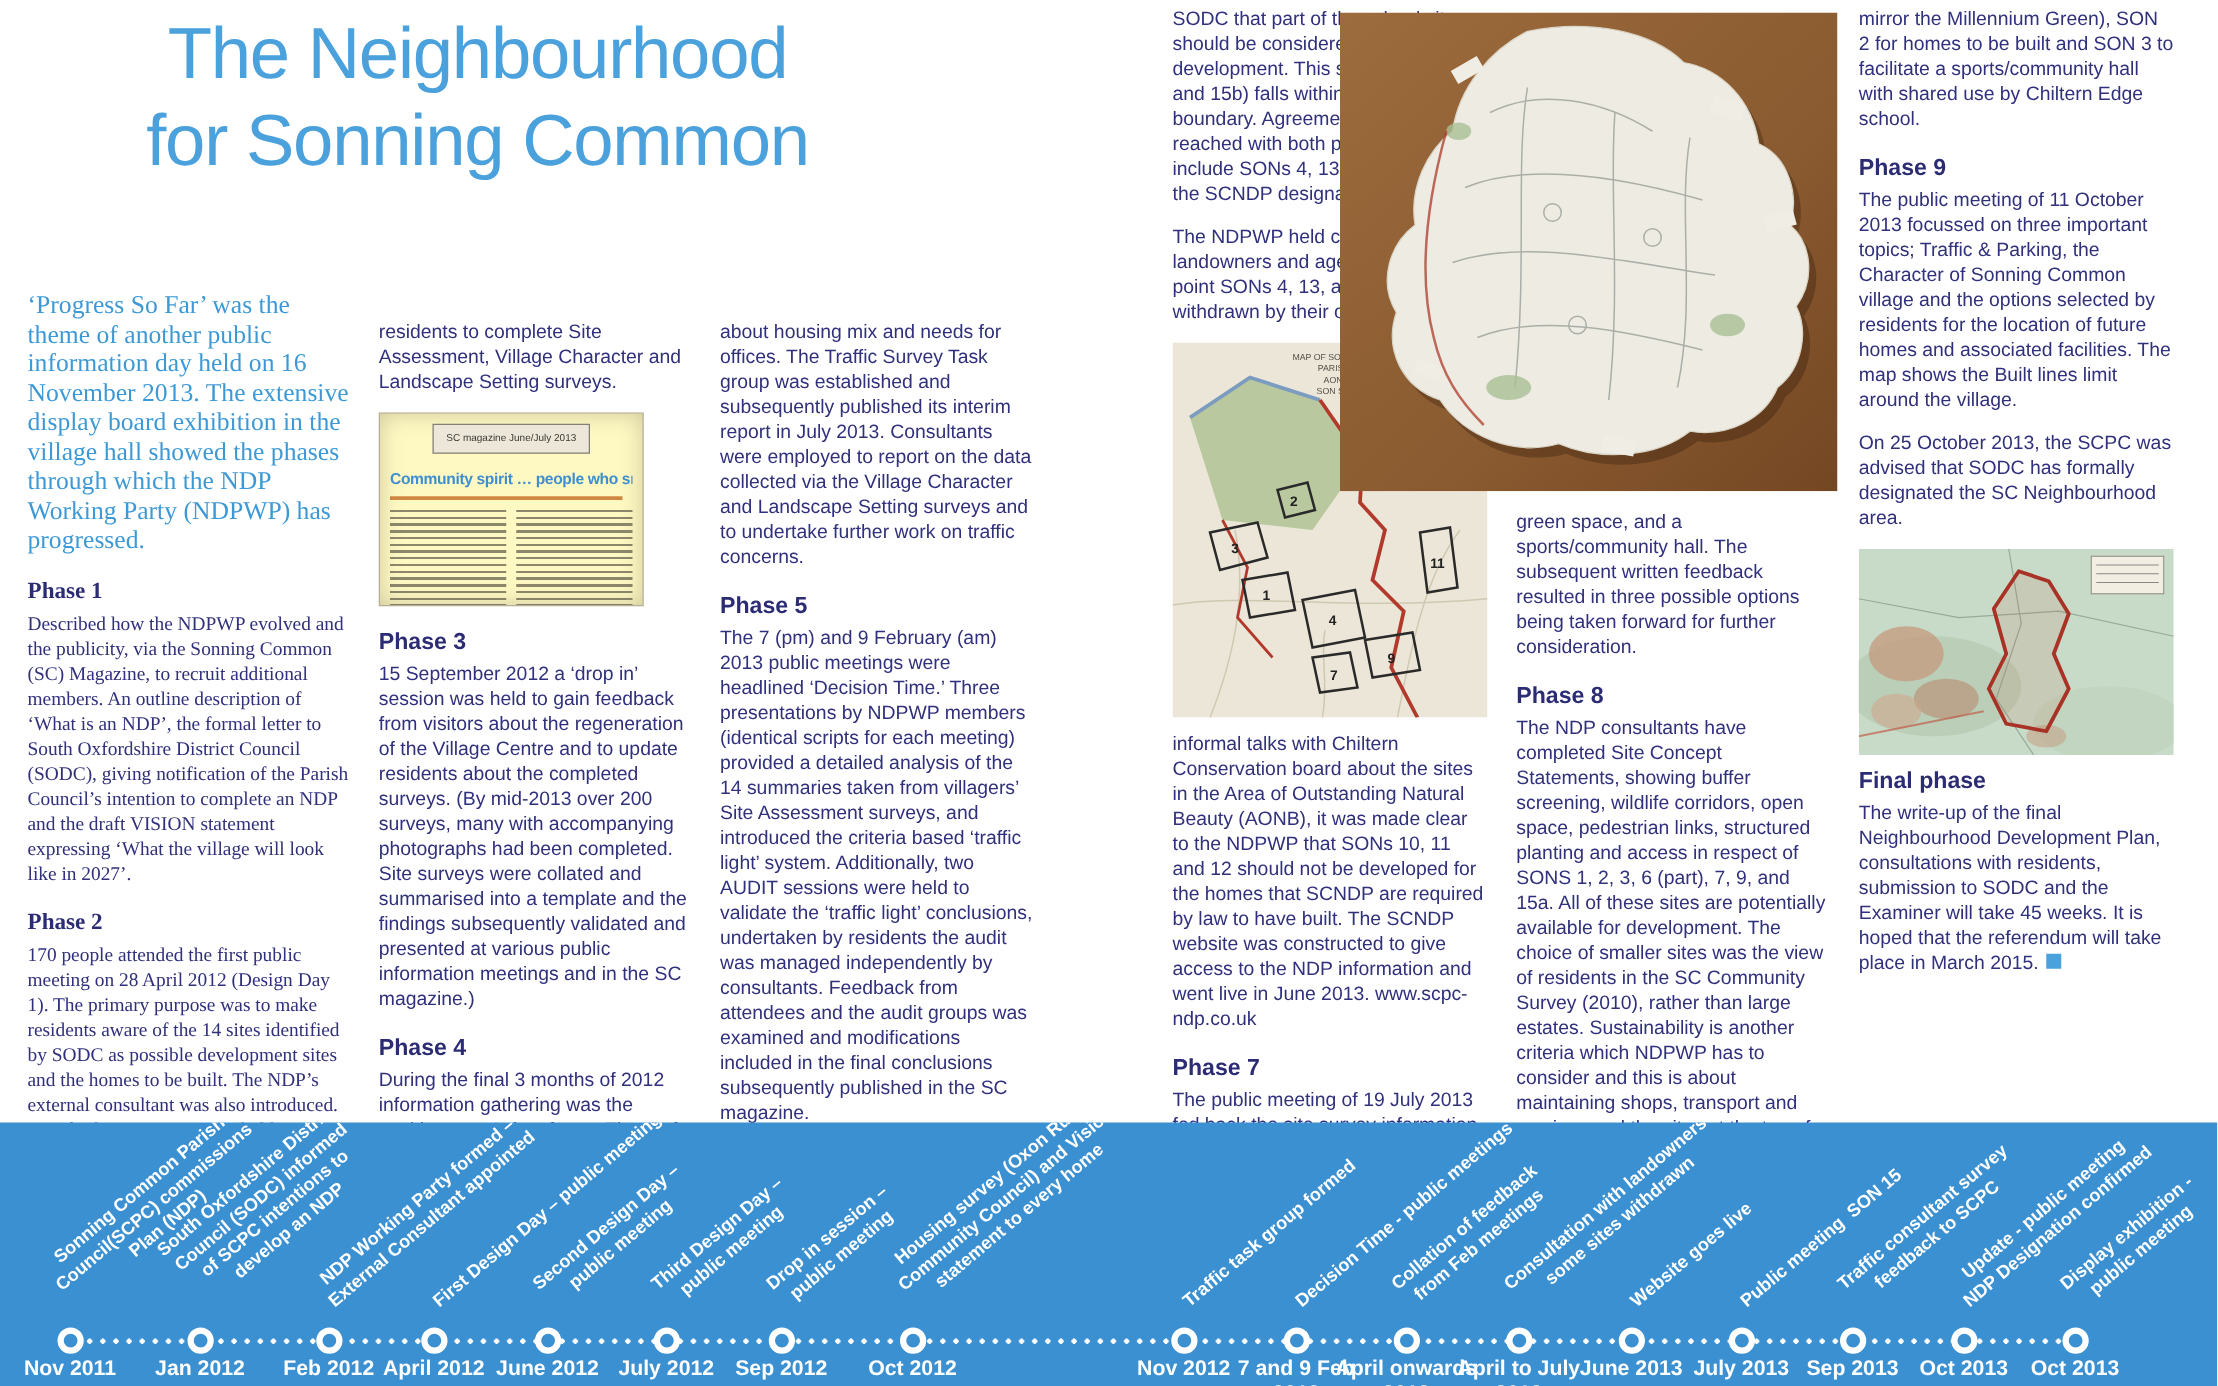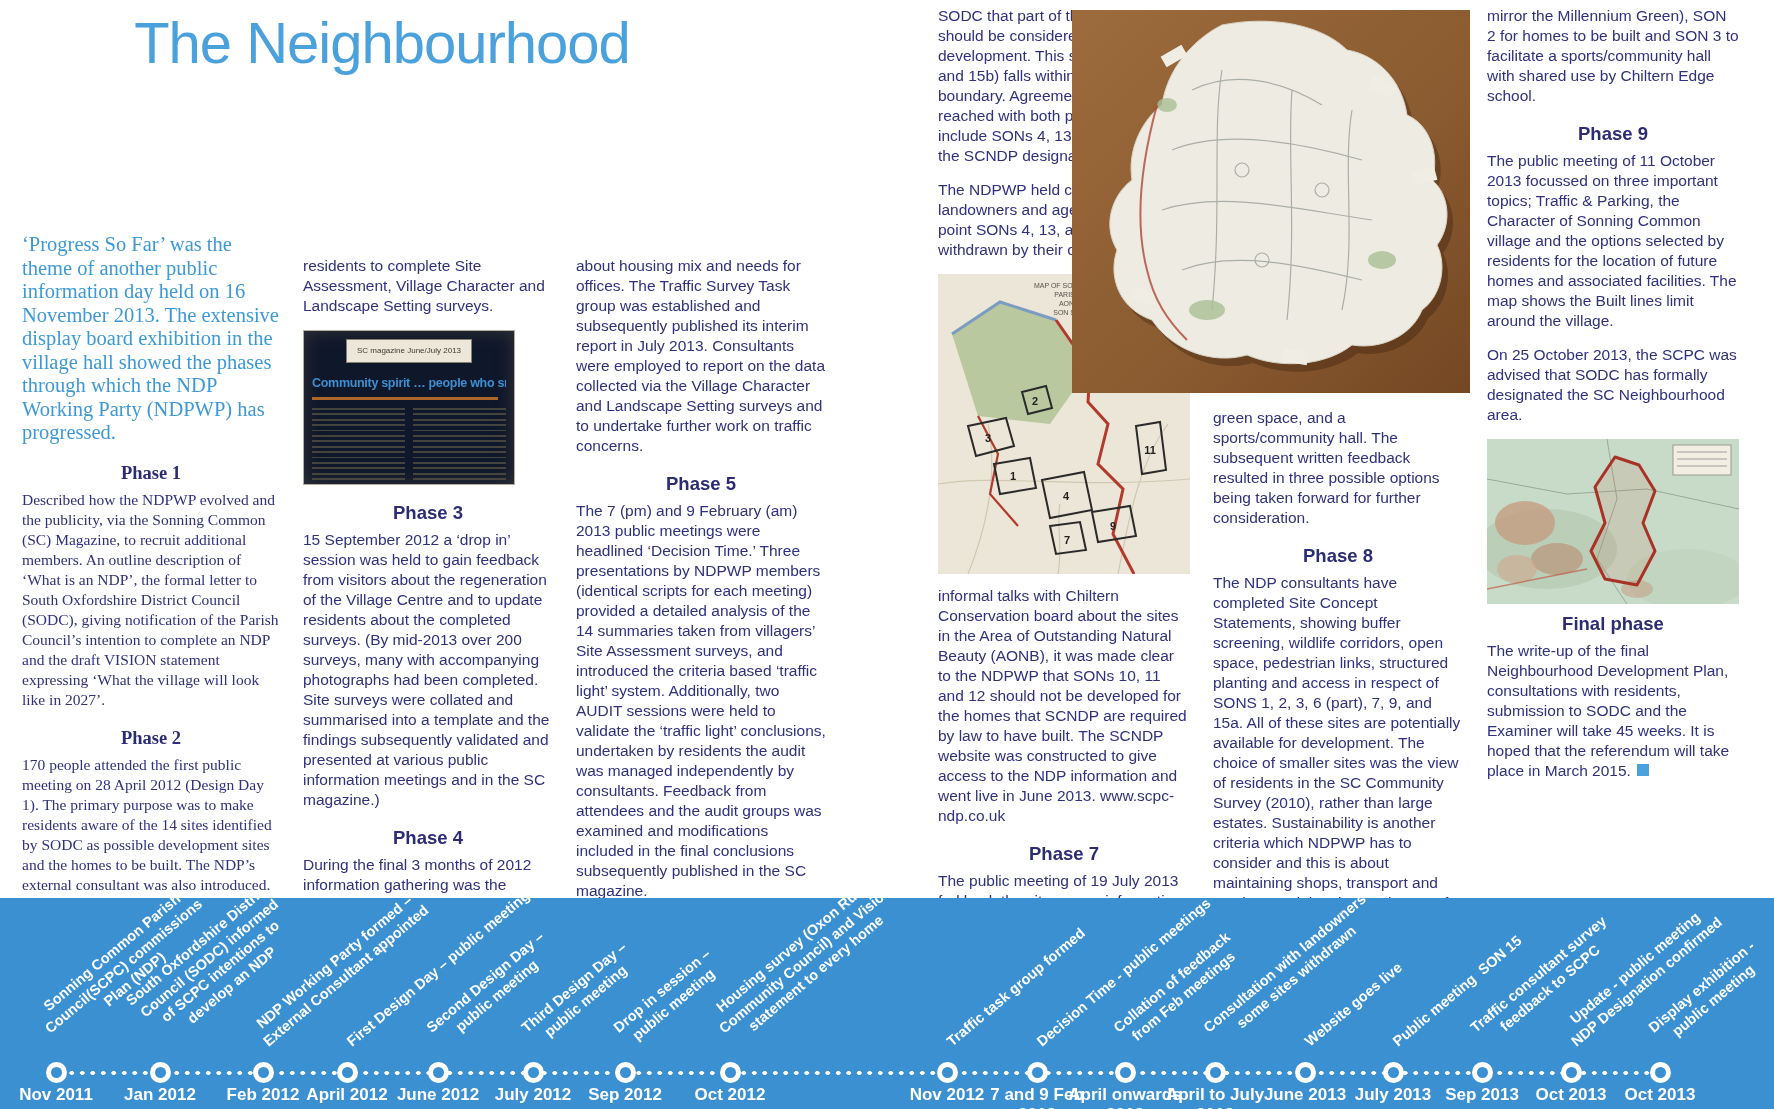--- a/index.html
+++ b/index.html
@@ -5,30 +5,30 @@
   html,body{margin:0;padding:0;background:#ffffff;}
   .page{position:relative;width:1774px;height:1109px;background:#fff;overflow:hidden;
         font-family:"Liberation Sans",sans-serif;}
   
   .masthead{position:absolute;left:22px;top:8px;width:720px;color:#4ba1dc;
             font-size:58px;line-height:70px;letter-spacing:-1px;font-weight:400;text-align:center;}
   
   .col{position:absolute;font-size:15.5px;line-height:20px;color:#30307c;}
   .col p{margin:0 0 14px 0;}
   .intro{font-size:20.5px;line-height:23.5px;color:#3d99d6;margin:0 0 26px 0;}
-  .phase-h{font-size:18.5px;font-weight:bold;color:#2c2c74;margin:18px 0 7px 0;text-align:center;}
+  .phase-h{font-size:18.5px;font-weight:bold;color:#2c2c74;margin:18px 0 7px 0;}
   #col1{left:22px;top:233px;width:258px;font-family:Liberation Serif, serif;}
   #col2{left:303px;top:256px;width:250px;}
   #col3{left:576px;top:256px;width:250px;}
   #col4{left:938px;top:6px;width:252px;}
   #col5{left:1213px;top:408px;width:250px;}
   #col6{left:1487px;top:6px;width:252px;}
   .end-square{display:inline-block;width:12px;height:12px;background:#4ba1dc;margin-left:6px;vertical-align:baseline;}
   
-  .clipping{width:212px;height:155px;background:#0f172a;border:1px solid #b5ae9c;
+  .clipping{width:212px;height:155px;background:#fef9c3;border:1px solid #b5ae9c;
             box-sizing:border-box;padding:6px 8px;margin:2px 0 4px 0;overflow:hidden;
             box-shadow:inset 0 0 18px rgba(120,110,80,.35);}
   .clip-tag{font-size:8px;color:#3c3a33;background:#ece7d8;border:1px solid #84806f;
             width:max-content;margin:2px auto 10px auto;padding:1px 10px;}
   .clip-headline{font-size:12.5px;font-weight:bold;color:#3f8fd0;white-space:nowrap;
                  overflow:hidden;letter-spacing:-.3px;margin-bottom:4px;}
   .clip-subhead{height:3px;background:#c8742a;width:96%;margin:0 0 8px 0;opacity:.85;}
   .clip-cols{display:flex;gap:8px;}
   .clip-lines{flex:1;height:78px;
      background-image:repeating-linear-gradient(to bottom,rgba(92,86,70,.7) 0px,rgba(92,86,70,.7) 1.8px,rgba(0,0,0,0) 1.8px,rgba(0,0,0,0) 5.4px);}
@@ -48,20 +48,21 @@
      transform:rotate(-40deg);white-space:pre;text-align:center;color:#fff;
      font-weight:bold;font-size:14.5px;line-height:17.5px;}
 </style>
 </head>
 <body>
 
 <div class="page">
 
   <div class="masthead">
     <div>The Neighbourhood</div>
+    <div>for Sonning Common</div>
   </div>
 
   <div class="col" id="col1">
     <p class="intro">‘Progress So Far’ was the theme of another public information day held on 16 November 2013. The extensive display board exhibition in the village hall showed the phases through which the NDP Working Party (NDPWP) has progressed.</p>
     <div class="phase-h">Phase 1</div>
     <p>Described how the NDPWP evolved and the publicity, via the Sonning Common (SC) Magazine, to recruit additional members. An outline description of ‘What is an NDP’, the formal letter to South Oxfordshire District Council (SODC), giving notification of the Parish Council’s intention to complete an NDP and the draft VISION statement expressing ‘What the village will look like in 2027’.</p>
     <div class="phase-h">Phase 2</div>
     <p>170 people attended the first public meeting on 28 April 2012 (Design Day 1). The primary purpose was to make residents aware of the 14 sites identified by SODC as possible development sites and the homes to be built. The NDP’s external consultant was also introduced. Two further meetings were held in June and July (Design Days 2 and 3) inviting</p>
   </div>
 

